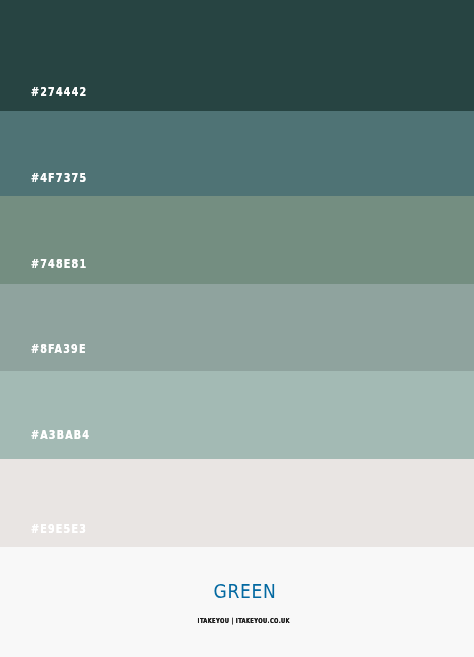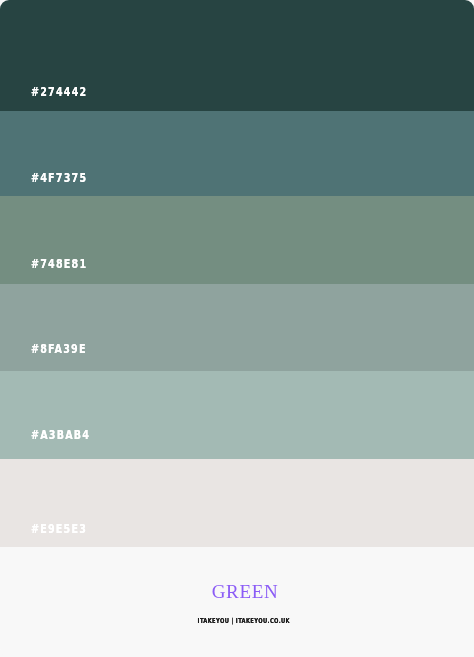--- a/index.html
+++ b/index.html
@@ -13,21 +13,20 @@
   }
   #poster {
     position: relative;
     width: 474px;
     height: 657px;
     overflow: hidden;
     background: #f8f8f8;
     font-family: "DejaVu Sans", sans-serif;
     -webkit-font-smoothing: antialiased;
     will-change: transform;
-    border-radius: 9px;
   }
 
   
   .swatch {
     position: absolute;
     left: 0;
     width: 474px;
   }
   .swatch-1 { top: 0px;     height: 111px; }
   .swatch-2 { top: 111px;   height: 85px; }
@@ -114,16 +113,16 @@
   <div class="swatch swatch-6" style="background-color: rgb(233, 229, 227);"></div>
 
   <div class="swatch-hex hex-1" style="color: rgb(255, 255, 255);">#274442</div>
   <div class="swatch-hex hex-2" style="color: rgb(255, 255, 255);">#4F7375</div>
   <div class="swatch-hex hex-3" style="color: rgb(255, 255, 255);">#748E81</div>
   <div class="swatch-hex hex-4" style="color: rgb(255, 255, 255);">#8FA39E</div>
   <div class="swatch-hex hex-5" style="color: rgb(255, 255, 255);">#A3BAB4</div>
   <div class="swatch-hex hex-6" style="color: rgb(255, 255, 255);">#E9E5E3</div>
 
   <div class="caption-panel" style="background-color: rgb(248, 248, 248);"></div>
-  <div class="caption-title" style="color: #8b5cf6; font-family: Liberation Serif, serif;">GREEN</div>
+  <div class="caption-title" style="color: #0369a1;">GREEN</div>
   <div class="caption-credit">ITAKEYOU | ITAKEYOU.CO.UK</div>
 
 </div>
 
 </body></html>

